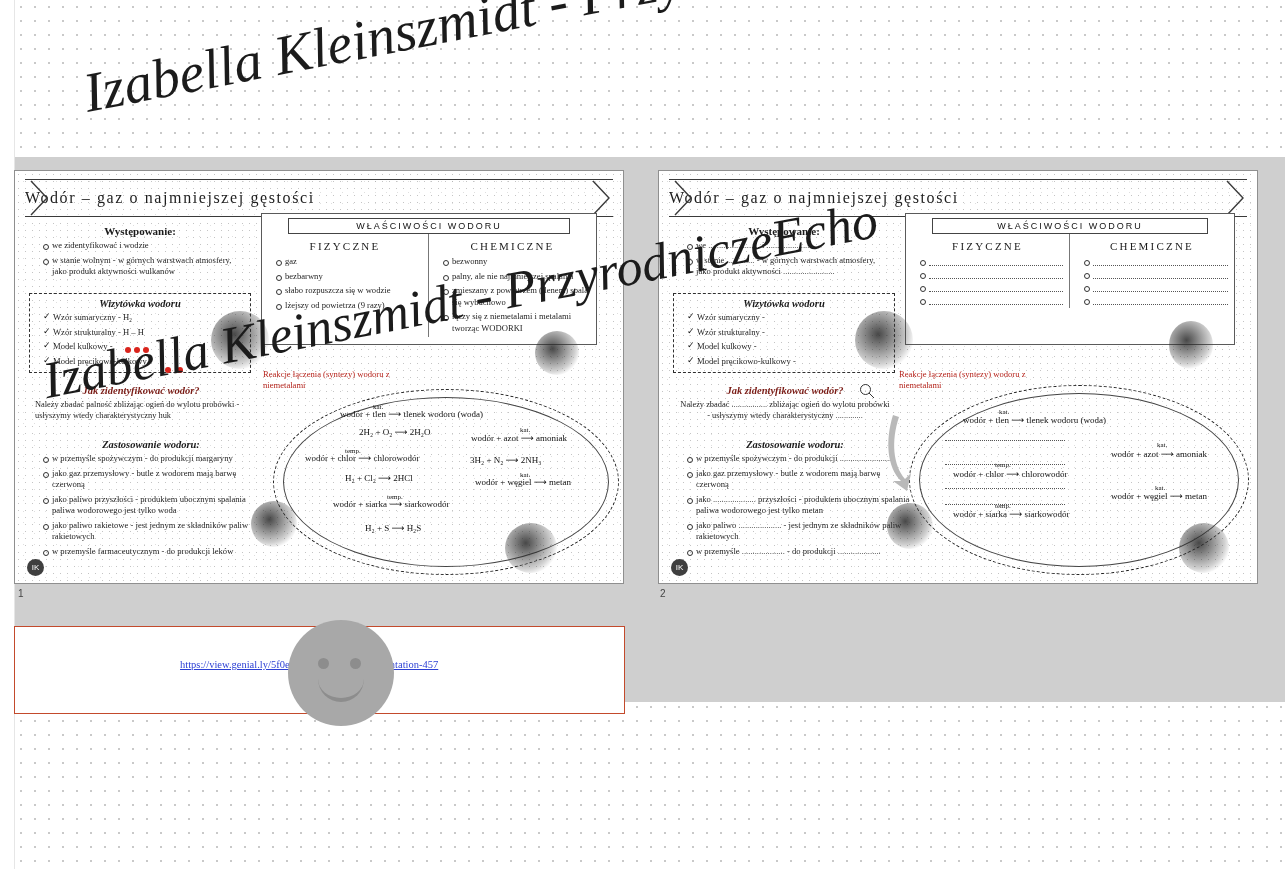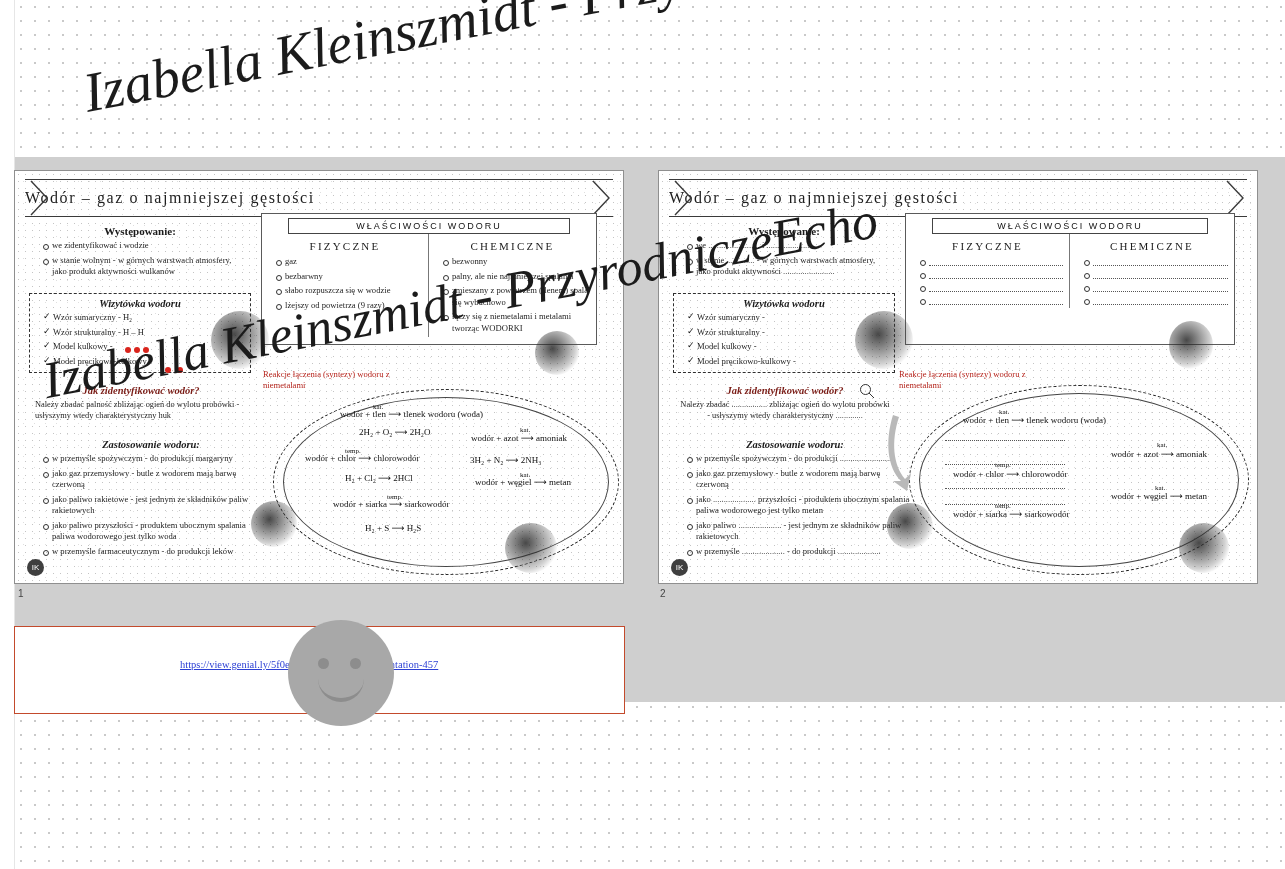--- a/index.html
+++ b/index.html
@@ -384,22 +384,22 @@
   <div class="panel" style="left:14px;top:210px;width:224px;height:52px;">
     <div class="sec-head small redtext" style="color:#7a1c16;">Jak zidentyfikować wodór?</div>
     <div style="font-size:8.4px;line-height:11px;padding:0 6px;color:#1d1d1d;">Należy zbadać palność zbliżając ogień do wylotu probówki - usłyszymy wtedy charakterystyczny huk</div>
   </div>
 
   <div class="panel" style="left:14px;top:264px;width:244px;height:120px;">
     <div class="sec-head small">Zastosowanie wodoru:</div>
     <ul class="bullets">
       <li>w przemyśle spożywczym - do produkcji margaryny</li>
       <li>jako gaz przemysłowy - butle z wodorem mają barwę czerwoną</li>
+      <li>jako paliwo przyszłości - produktem ubocznym spalania paliwa wodorowego jest tylko woda</li>
       <li>jako paliwo rakietowe - jest jednym ze składników paliw rakietowych</li>
-      <li>jako paliwo przyszłości - produktem ubocznym spalania paliwa wodorowego jest tylko woda</li>
       <li>w przemyśle farmaceutycznym - do produkcji leków</li>
     </ul>
   </div>
 
   <div class="reaction-label" style="left:248px;top:198px;width:130px;">Reakcje łączenia (syntezy) wodoru z niemetalami</div>
   <div class="ellipse" style="left:258px;top:218px;width:346px;height:186px;"></div>
   <div class="ellipse solid" style="left:268px;top:226px;width:326px;height:170px;"></div>
 
   <div class="eq" style="left:325px;top:238px;">
     <span>wodór + tlen</span>

